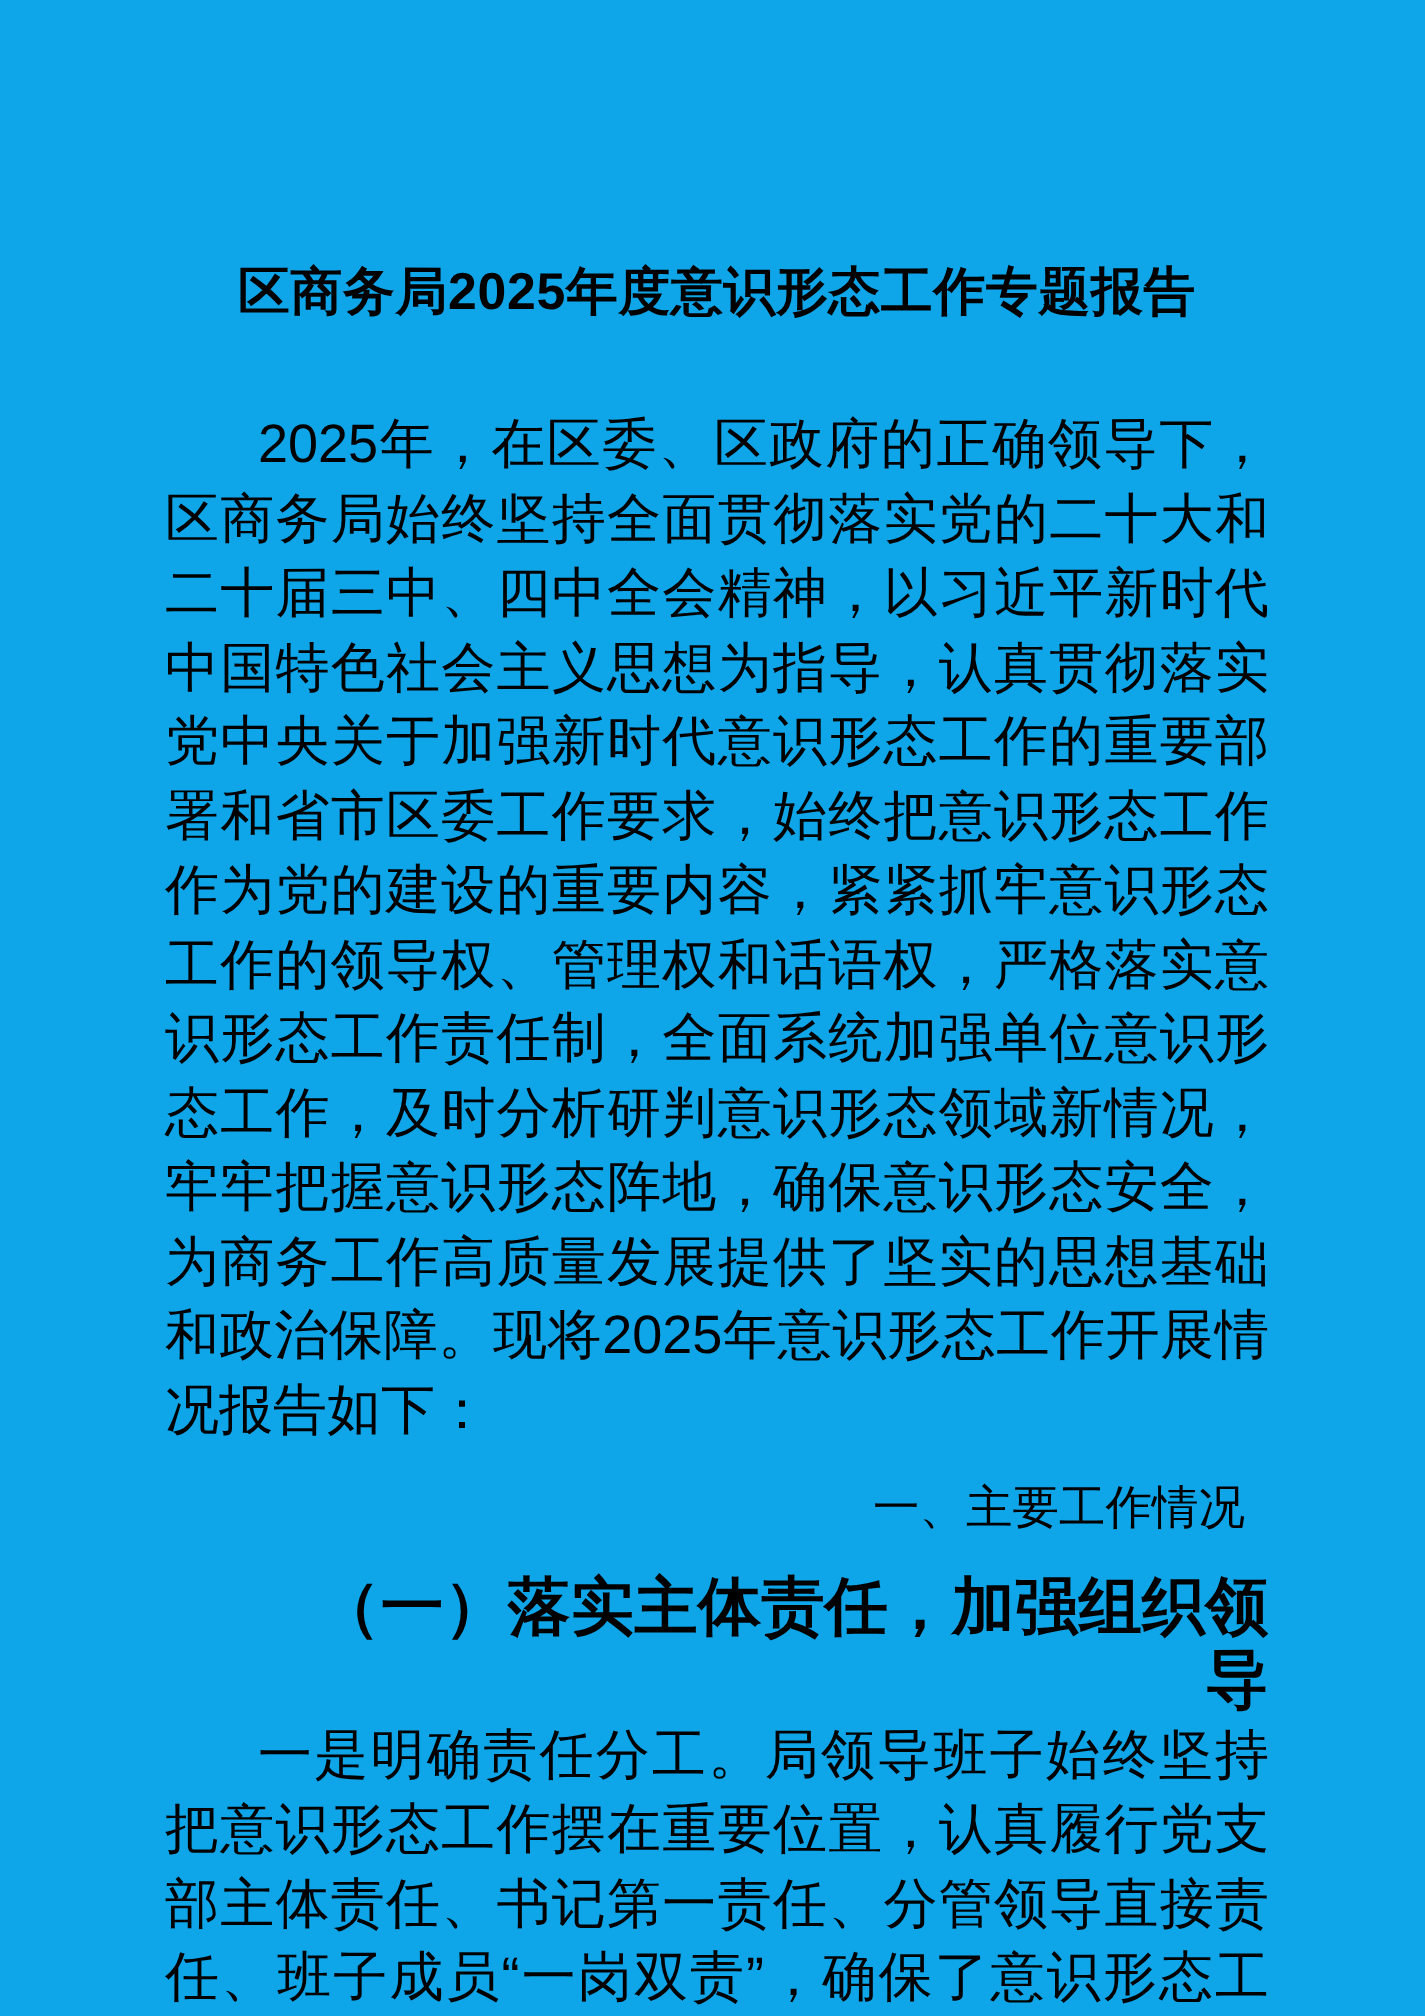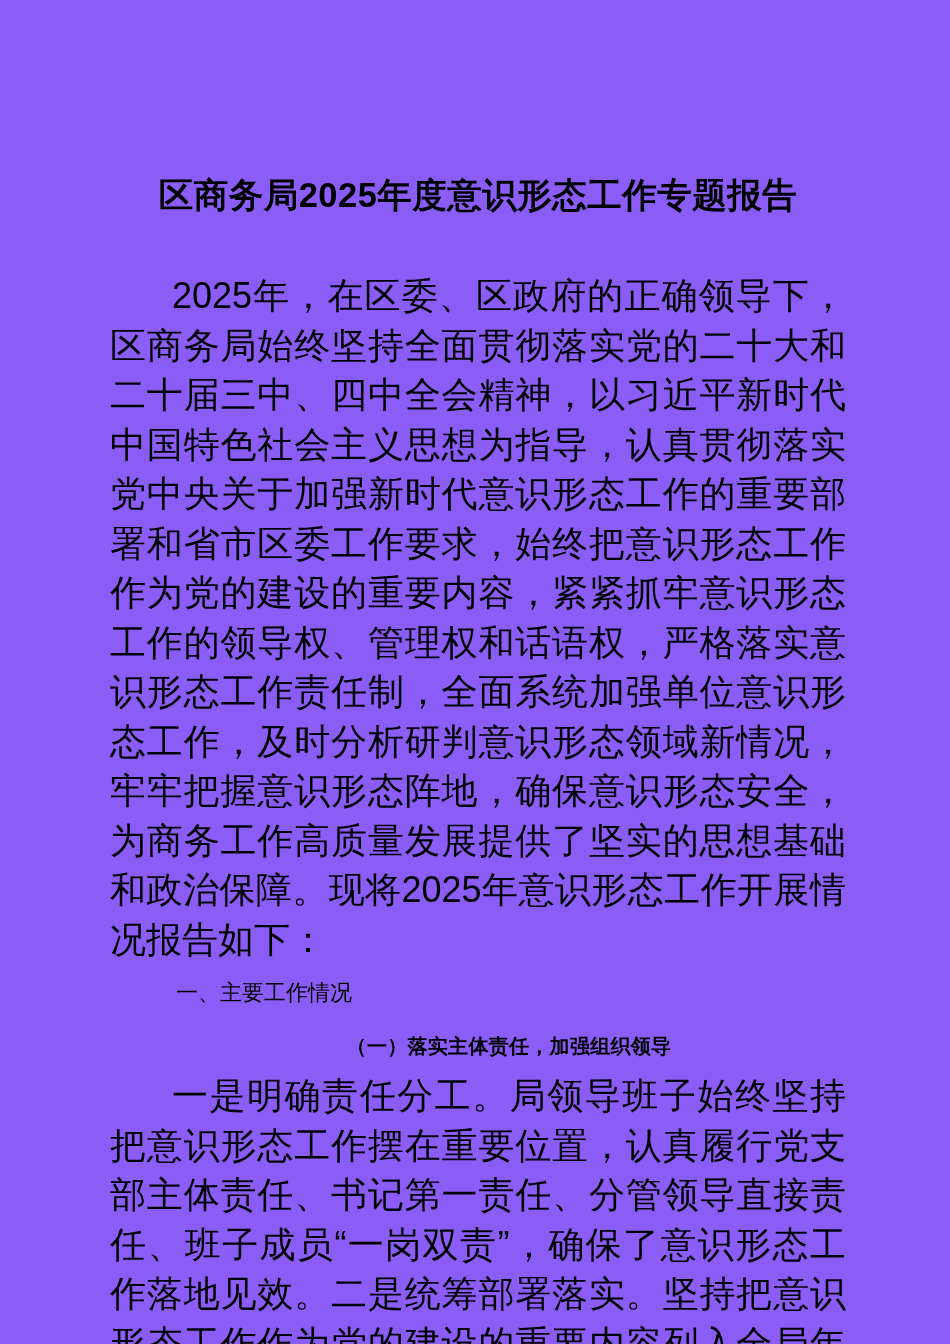--- a/index.html
+++ b/index.html
@@ -4,21 +4,21 @@
 <style>
   html, body {
     margin: 0;
     padding: 0;
     background: #ffffff;
   }
   .page {
     position: relative;
     width: 950px;
     height: 1344px;
-    background: #8b5cf6;
+    background: #0ea5e9;
     margin: 0 auto;
     overflow: hidden;
     font-family: "Liberation Sans", "DejaVu Sans", sans-serif;
     color: #000000;
   }
   .content {
     position: absolute;
     left: 110px;
     top: 0;
     width: 736px;
@@ -43,34 +43,34 @@
     letter-spacing: 0px;
     word-break: break-all;
   }
   .indent-2 {
     text-indent: 62px;
   }
   .gap-before-first {
     margin-top: 53px;
   }
   .section-heading {
-    font-size: 22px;
+    font-size: 31px;
     line-height: 49.5px;
-    margin: 4px;
+    margin: 16px;
     text-indent: 62px;
     font-weight: normal;
-    text-align: left;
+    text-align: right;
   }
   .sub-heading {
-    font-size: 20px;
+    font-size: 42px;
     line-height: 49.5px;
     margin: 0;
     text-indent: 62px;
     font-weight: bold;
-    text-align: center;
+    text-align: right;
     letter-spacing: 0.3px;
   }
 </style>
 </head>
 <body>
 
 <div class="page">
   <div class="content">
 
     <h1 class="doc-title">区商务局2025年度意识形态工作专题报告</h1>

